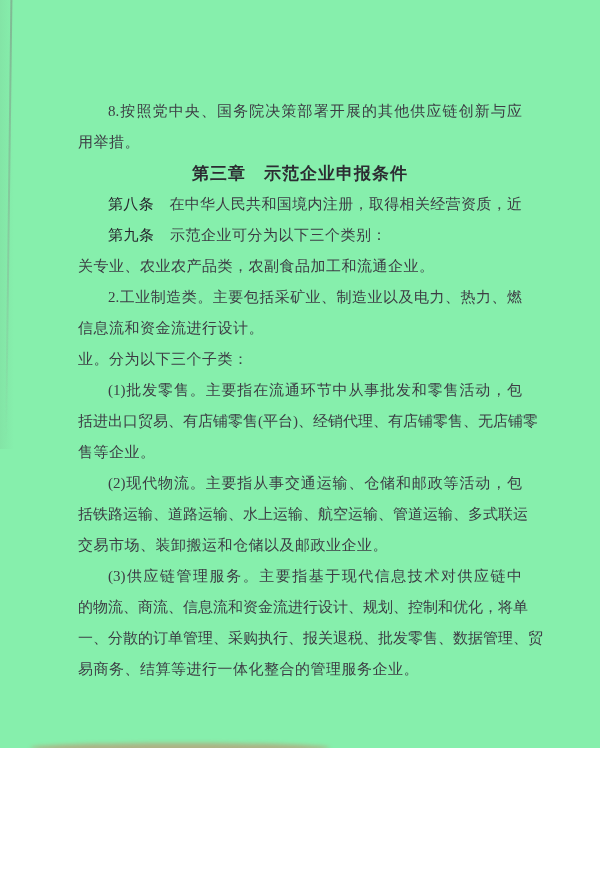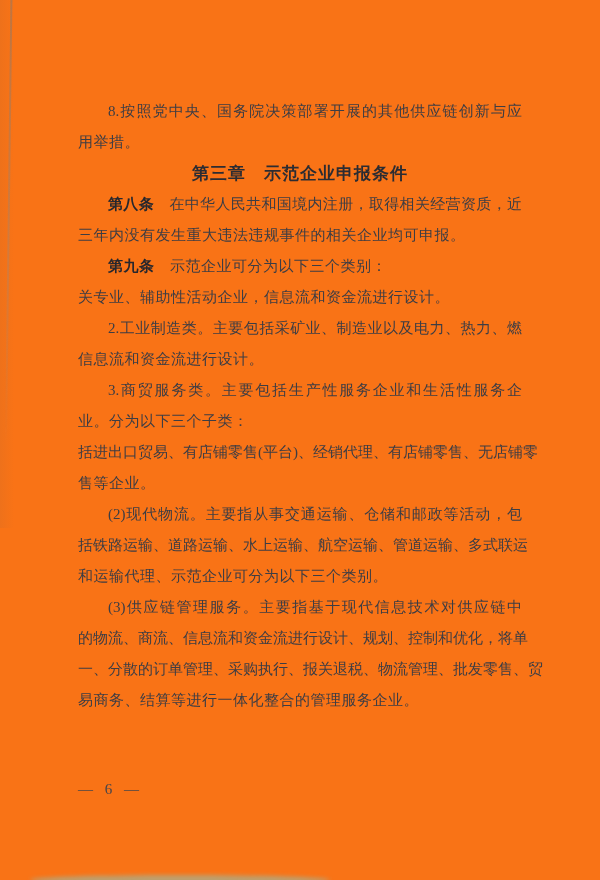--- a/index.html
+++ b/index.html
@@ -3,22 +3,22 @@
 <meta charset="utf-8">
 <style>
   html, body {
     margin: 0;
     padding: 0;
     background: #ffffff;
   }
   .page {
     position: relative;
     width: 600px;
-    height: 880px;
-    background: #f97316;
+    height: 748px;
+    background: #86efac;
     overflow: hidden;
     font-family: "Liberation Serif", "DejaVu Serif", serif;
   }
   
   .edge-shade {
     position: absolute;
     left: 0; top: 0;
     width: 14px; height: 60%;
     background: linear-gradient(to right, rgba(90,90,88,0.07), rgba(90,90,88,0));
     pointer-events: none;
@@ -72,21 +72,21 @@
   .line.heading {
     text-align: center;
     text-align-last: center;
     font-weight: bold;
     font-size: 17px;
     letter-spacing: 1px;
     color: #2c2c32;
     text-indent: 0;
   }
   .line .b {
-    font-weight: bold;
+    font-weight: normal;
     color: #27272d;
   }
   .pagenum {
     position: absolute;
     left: 78px;
     top: 774px;
     height: 30px;
     line-height: 30px;
     font-size: 15px;
     letter-spacing: 4px;
@@ -99,32 +99,31 @@
 <div class="page">
   <div class="edge-shade"></div>
   <div class="edge-line"></div>
   <div class="edge-bottom"></div>
 
   <div class="content">
       <div class="line indent fill">8.按照党中央、国务院决策部署开展的其他供应链创新与应</div>
       <div class="line">用举措。</div>
       <div class="line heading">第三章　示范企业申报条件</div>
       <div class="line indent fill"><span class="b">第八条</span>　在中华人民共和国境内注册，取得相关经营资质，近</div>
-      <div class="line">三年内没有发生重大违法违规事件的相关企业均可申报。</div>
       <div class="line indent"><span class="b">第九条</span>　示范企业可分为以下三个类别：</div>
-      <div class="line">关专业、辅助性活动企业，信息流和资金流进行设计。</div>
+      <div class="line">关专业、农业农产品类，农副食品加工和流通企业。</div>
       <div class="line indent fill">2.工业制造类。主要包括采矿业、制造业以及电力、热力、燃</div>
       <div class="line">信息流和资金流进行设计。</div>
-      <div class="line indent fill">3.商贸服务类。主要包括生产性服务企业和生活性服务企</div>
       <div class="line">业。分为以下三个子类：</div>
+      <div class="line indent fill">(1)批发零售。主要指在流通环节中从事批发和零售活动，包</div>
       <div class="line fill">括进出口贸易、有店铺零售(平台)、经销代理、有店铺零售、无店铺零</div>
       <div class="line">售等企业。</div>
       <div class="line indent fill">(2)现代物流。主要指从事交通运输、仓储和邮政等活动，包</div>
       <div class="line fill">括铁路运输、道路运输、水上运输、航空运输、管道运输、多式联运</div>
-      <div class="line">和运输代理、示范企业可分为以下三个类别。</div>
+      <div class="line">交易市场、装卸搬运和仓储以及邮政业企业。</div>
       <div class="line indent fill">(3)供应链管理服务。主要指基于现代信息技术对供应链中</div>
       <div class="line fill">的物流、商流、信息流和资金流进行设计、规划、控制和优化，将单</div>
-      <div class="line fill">一、分散的订单管理、采购执行、报关退税、物流管理、批发零售、贸</div>
+      <div class="line fill">一、分散的订单管理、采购执行、报关退税、批发零售、数据管理、贸</div>
       <div class="line">易商务、结算等进行一体化整合的管理服务企业。</div>
     </div>
 
   <div class="pagenum">— 6 —</div>
 </div>
 
 </body></html>

